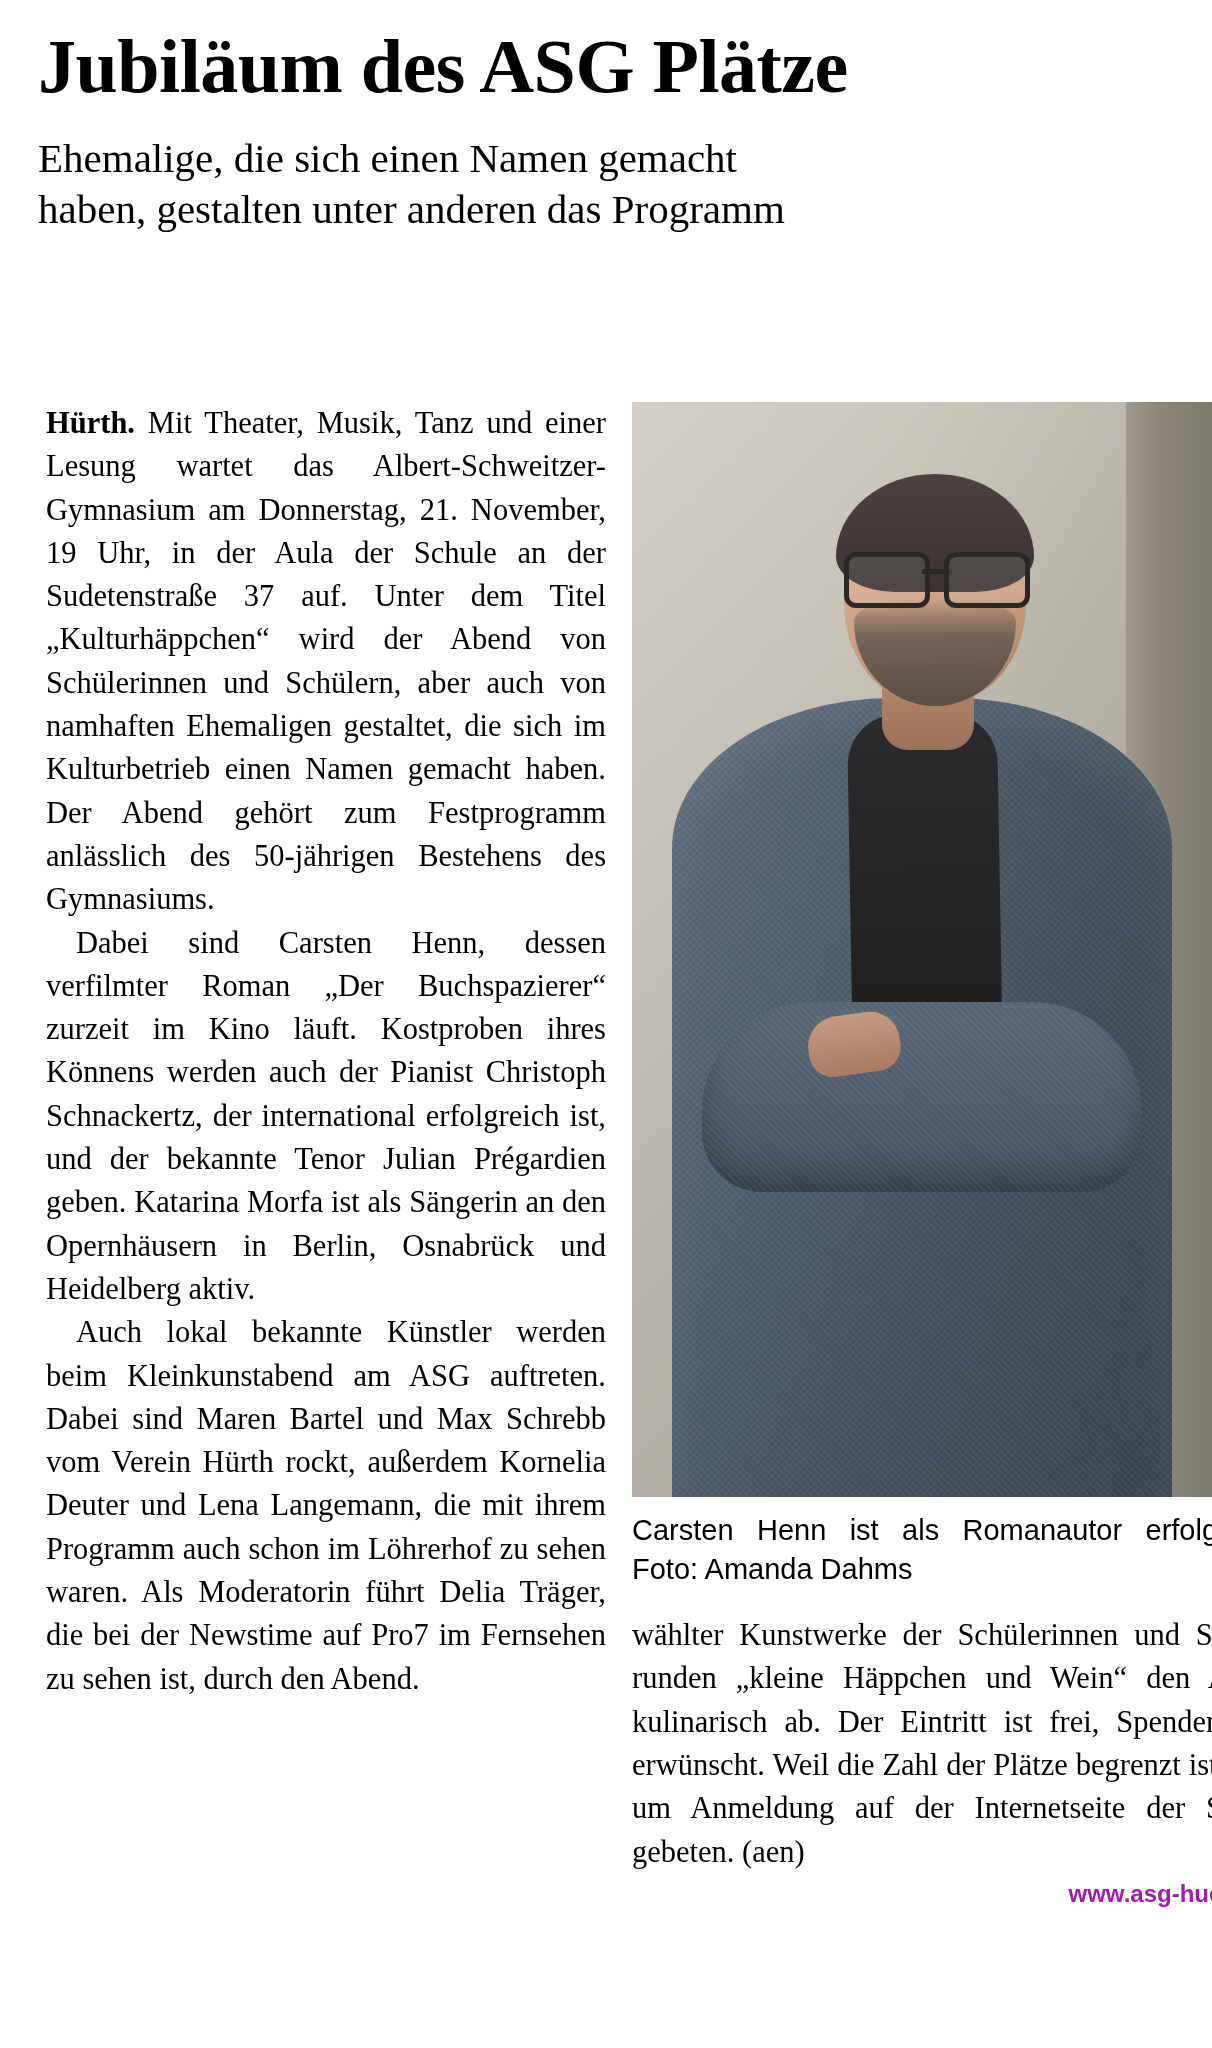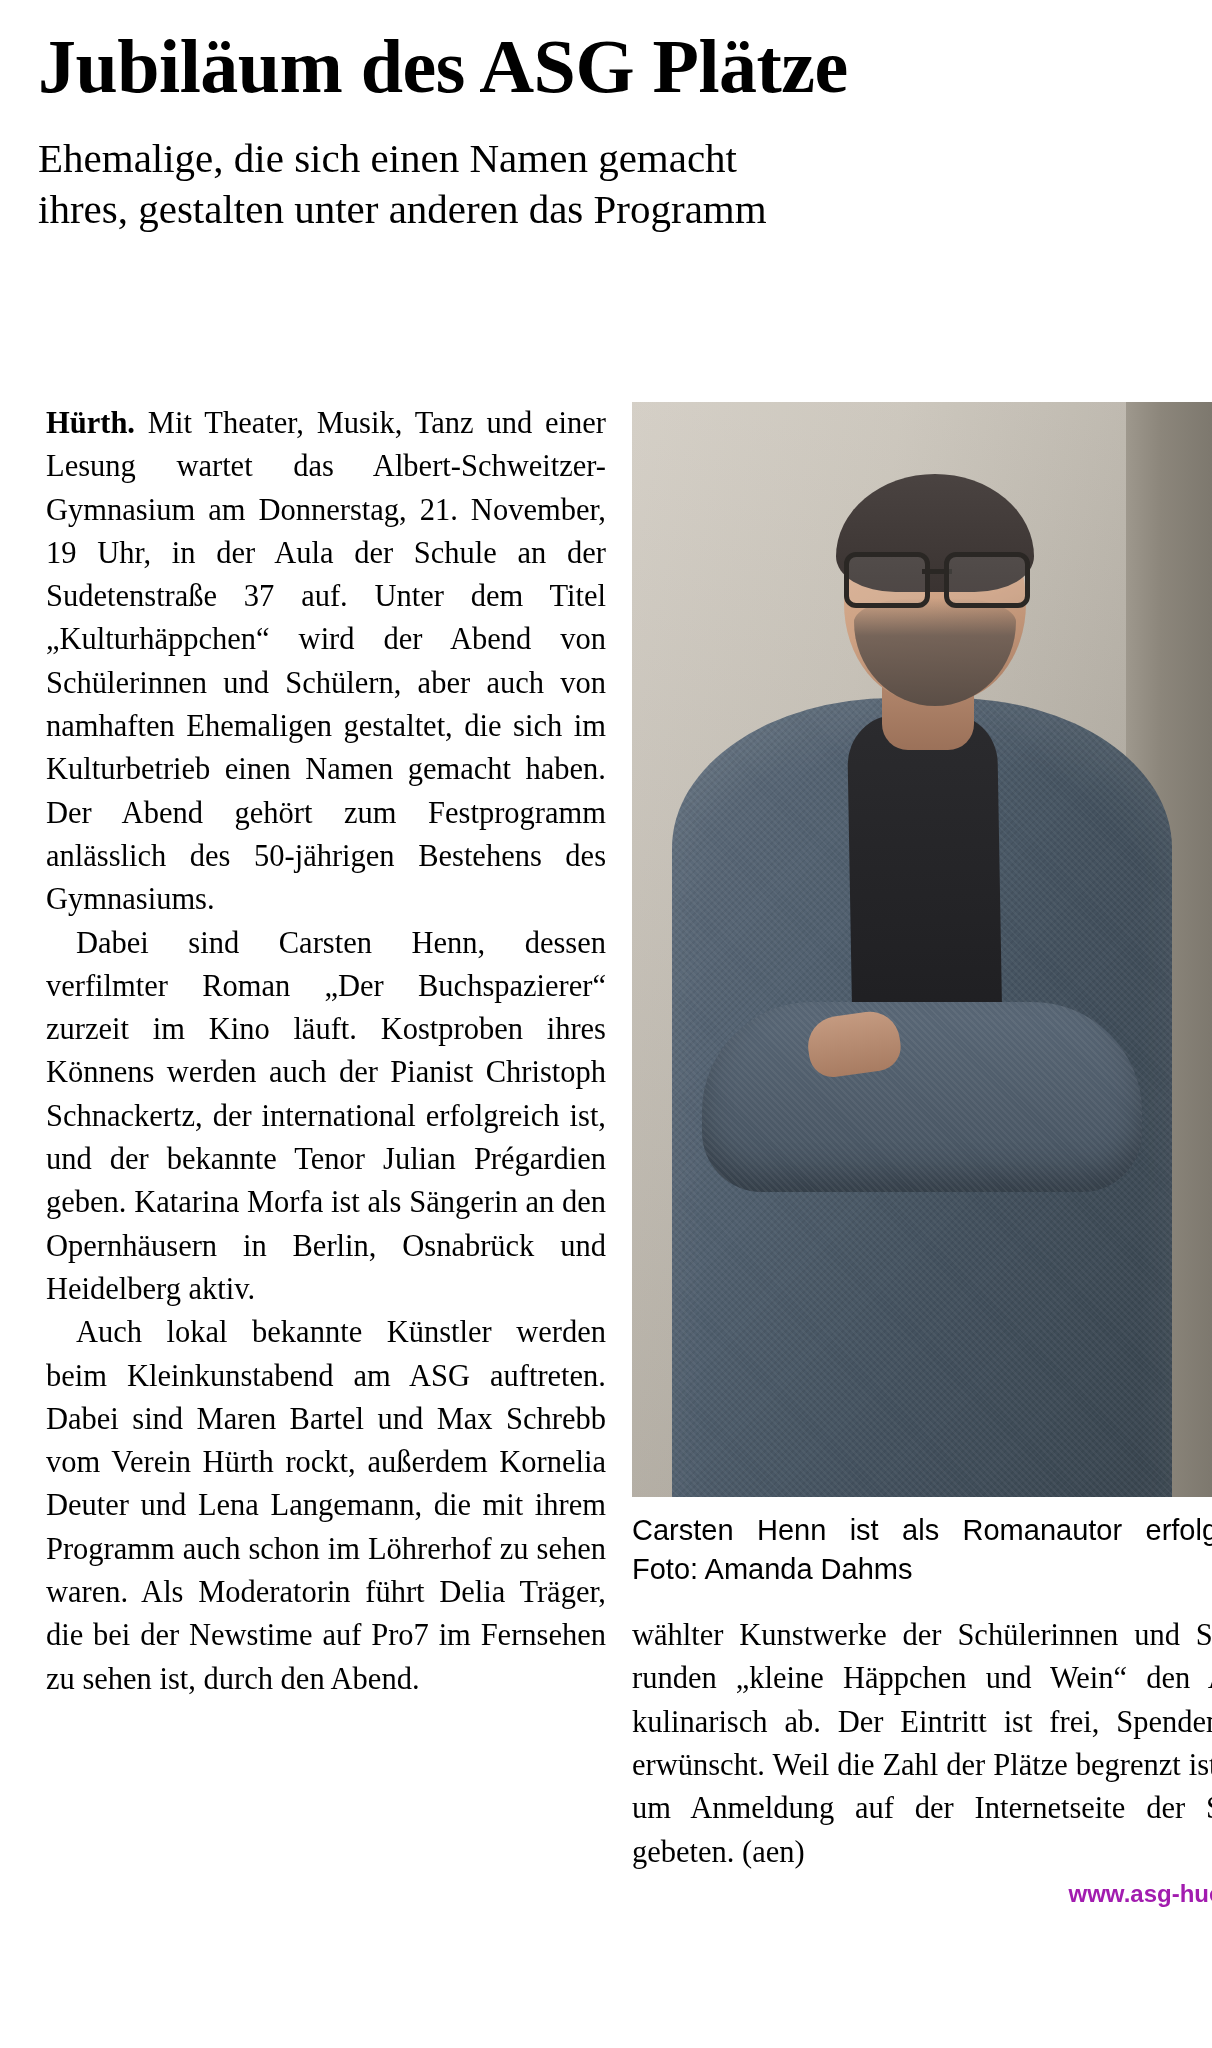--- a/index.html
+++ b/index.html
@@ -290,21 +290,21 @@
 <body>
 
 <div class="page">
 
   <h1 class="headline">
     <span class="line">Jubiläum des ASG Plätze</span>
   </h1>
 
   <h2 class="subhead">
     <span class="line">Ehemalige, die sich einen Namen gemacht</span>
-    <span class="line">ihres, gestalten unter anderen das Programm</span>
+    <span class="line">haben, gestalten unter anderen das Programm</span>
   </h2>
 
   <div class="columns">
 
     <div class="col-left">
       <div class="body-text">
         <p class="first"><span class="dateline">Hürth.</span><span> Mit Theater, Musik, Tanz und einer Lesung wartet das Albert-Schweitzer-Gymnasium am Donnerstag, 21. November, 19 Uhr, in der Aula der Schule an der Sudetenstraße 37 auf. Unter dem Titel „Kulturhäppchen“ wird der Abend von Schülerinnen und Schülern, aber auch von namhaften Ehemaligen gestaltet, die sich im Kulturbetrieb einen Namen gemacht haben. Der Abend gehört zum Festprogramm anlässlich des 50-jährigen Bestehens des Gymnasiums.</span></p>
         <p>Dabei sind Carsten Henn, dessen verfilmter Roman „Der Buchspazierer“ zurzeit im Kino läuft. Kostproben ihres Könnens werden auch der Pianist Christoph Schnackertz, der international erfolgreich ist, und der bekannte Tenor Julian Prégardien geben. Katarina Morfa ist als Sängerin an den Opernhäusern in Berlin, Osnabrück und Heidelberg aktiv.</p>
         <p>Auch lokal bekannte Künstler werden beim Kleinkunstabend am ASG auftreten. Dabei sind Maren Bartel und Max Schrebb vom Verein Hürth rockt, außerdem Kornelia Deuter und Lena Langemann, die mit ihrem Programm auch schon im Löhrerhof zu sehen waren. Als Moderatorin führt Delia Träger, die bei der Newstime auf Pro7 im Fernsehen zu sehen ist, durch den Abend.</p>
       </div>

